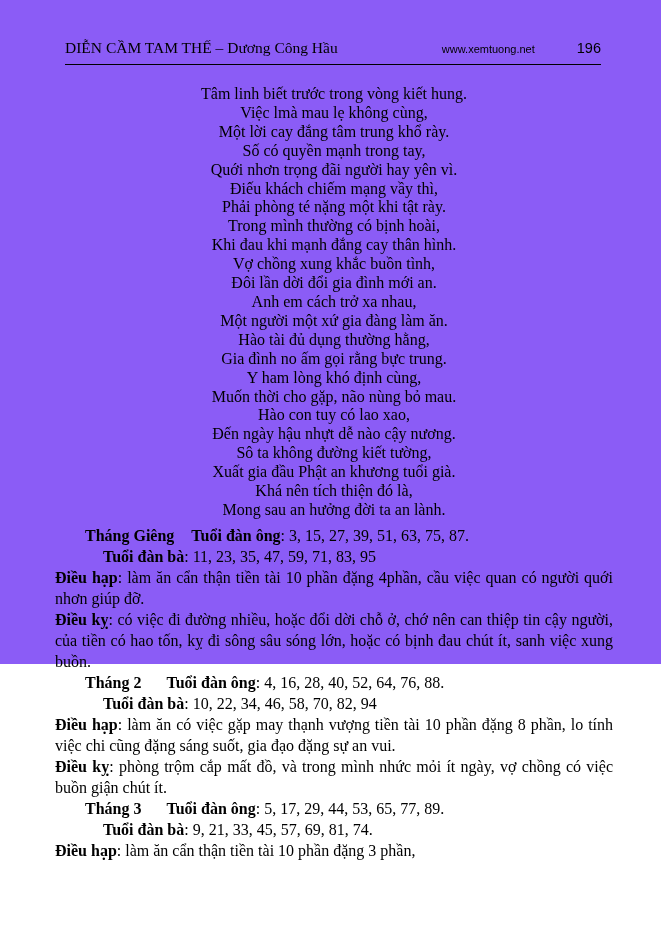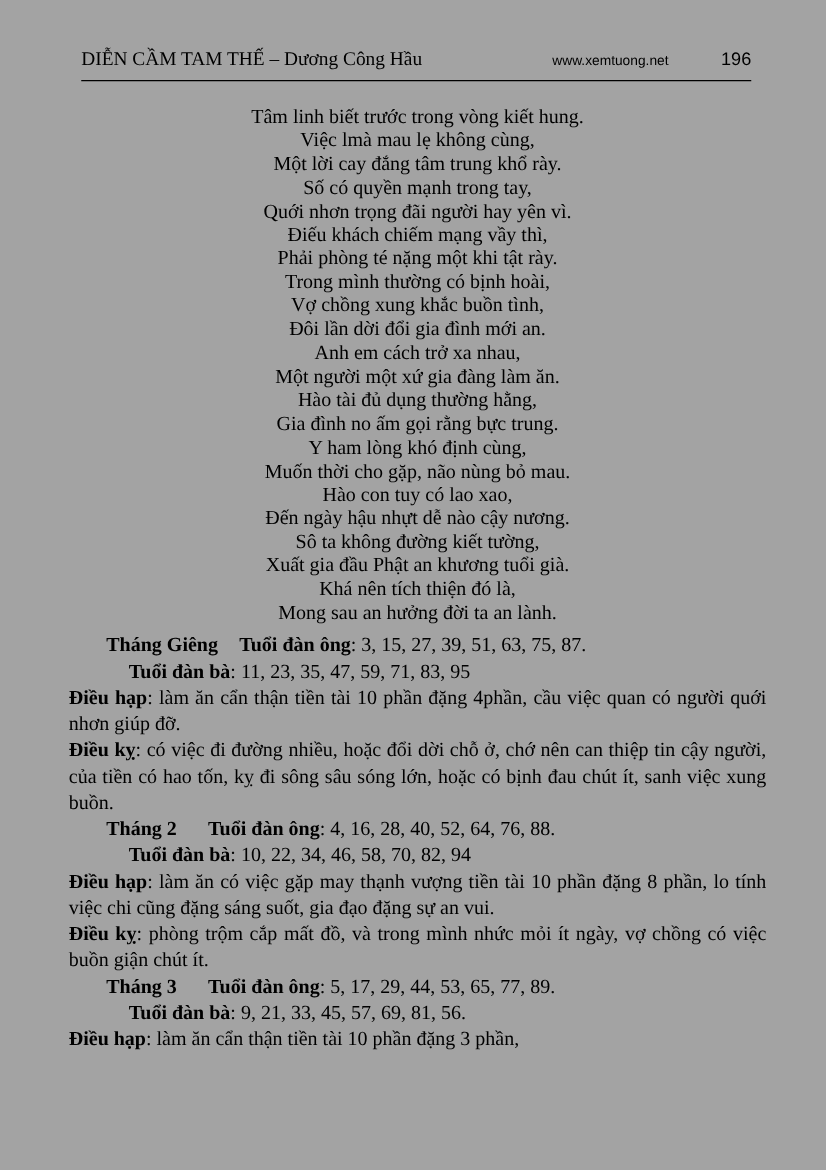--- a/index.html
+++ b/index.html
@@ -9,22 +9,22 @@
   }
   body {
     width: 661px;
     height: 936px;
     overflow: hidden;
     font-family: "Liberation Serif", serif;
     color: #000000;
   }
   .page {
     width: 661px;
-    height: 936px;
-    background: #a3a3a3;
+    height: 664px;
+    background: #8b5cf6;
     box-sizing: border-box;
   }
   .header {
     display: flex;
     align-items: baseline;
     margin: 0 60px 0 65px;
     padding-top: 39px;
     padding-bottom: 6px;
     border-bottom: 1px solid #000000;
     font-size: 15.5px;
@@ -96,20 +96,21 @@
 
     <div class="poem">
       <div class="poem-line">Tâm linh biết trước trong vòng kiết hung.</div>
       <div class="poem-line">Việc lmà mau lẹ không cùng,</div>
       <div class="poem-line">Một lời cay đắng tâm trung khổ rày.</div>
       <div class="poem-line">Số có quyền mạnh trong tay,</div>
       <div class="poem-line">Quới nhơn trọng đãi người hay yên vì.</div>
       <div class="poem-line">Điếu khách chiếm mạng vầy thì,</div>
       <div class="poem-line">Phải phòng té nặng một khi tật rày.</div>
       <div class="poem-line">Trong mình thường có bịnh hoài,</div>
+      <div class="poem-line">Khi đau khi mạnh đắng cay thân hình.</div>
       <div class="poem-line">Vợ chồng xung khắc buồn tình,</div>
       <div class="poem-line">Đôi lần dời đổi gia đình mới an.</div>
       <div class="poem-line">Anh em cách trở xa nhau,</div>
       <div class="poem-line">Một người một xứ gia đàng làm  ăn.</div>
       <div class="poem-line">Hào tài đủ dụng thường hằng,</div>
       <div class="poem-line">Gia đình no ấm gọi rằng bực trung.</div>
       <div class="poem-line">Y ham lòng khó định cùng,</div>
       <div class="poem-line">Muốn thời cho gặp, não nùng bỏ mau.</div>
       <div class="poem-line">Hào con tuy có lao xao,</div>
       <div class="poem-line">Đến ngày hậu nhựt dễ nào cậy nương.</div>
@@ -125,18 +126,18 @@
       <div class="women-line"><b>Tuổi đàn bà</b><span>:</span> <span>11, 23, 35, 47, 59, 71, 83, 95</span></div>
       <p class="para"><b>Điều hạp</b><span>:</span> <span>làm ăn cẩn thận tiền tài 10 phần đặng 4phần,  cầu việc quan có người quới nhơn giúp đỡ.</span></p>
       <p class="para"><b>Điều kỵ</b><span>:</span> <span>có việc đi đường nhiều, hoặc đổi dời chỗ ở, chớ nên can thiệp tin cậy người, của tiền có hao tốn, kỵ đi sông sâu sóng lớn, hoặc có bịnh đau chút ít, sanh việc xung buồn.</span></p>
 
       <div class="month-line"><b class="month-name">Tháng 2</b><b>Tuổi đàn ông</b><span>:</span> <span>4, 16, 28, 40, 52, 64, 76, 88.</span></div>
       <div class="women-line"><b>Tuổi đàn bà</b><span>:</span> <span>10, 22, 34, 46, 58, 70, 82, 94</span></div>
       <p class="para"><b>Điều hạp</b><span>:</span> <span>làm ăn có việc gặp may thạnh vượng tiền tài 10 phần đặng 8 phần,  lo tính việc chi cũng đặng sáng suốt, gia đạo đặng sự an vui.</span></p>
       <p class="para"><b>Điều kỵ</b><span>:</span> <span>phòng trộm cắp mất đồ, và trong mình nhức mỏi ít ngày, vợ chồng có việc buồn giận chút ít.</span></p>
 
       <div class="month-line"><b class="month-name">Tháng 3</b><b>Tuổi đàn ông</b><span>:</span> <span>5, 17, 29, 44, 53, 65, 77, 89.</span></div>
-      <div class="women-line"><b>Tuổi đàn bà</b><span>:</span> <span>9, 21, 33, 45, 57, 69, 81, 56.</span></div>
+      <div class="women-line"><b>Tuổi đàn bà</b><span>:</span> <span>9, 21, 33, 45, 57, 69, 81, 74.</span></div>
       <p class="para"><b>Điều hạp</b><span>:</span> <span>làm ăn cẩn thận tiền tài 10 phần đặng 3 phần,</span></p>
 
     </div>
   </div>
 </div>
 
 </body></html>

